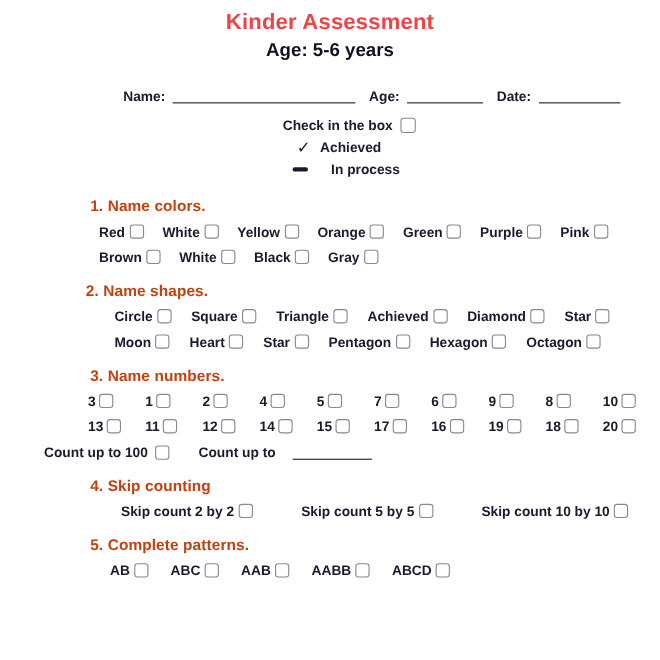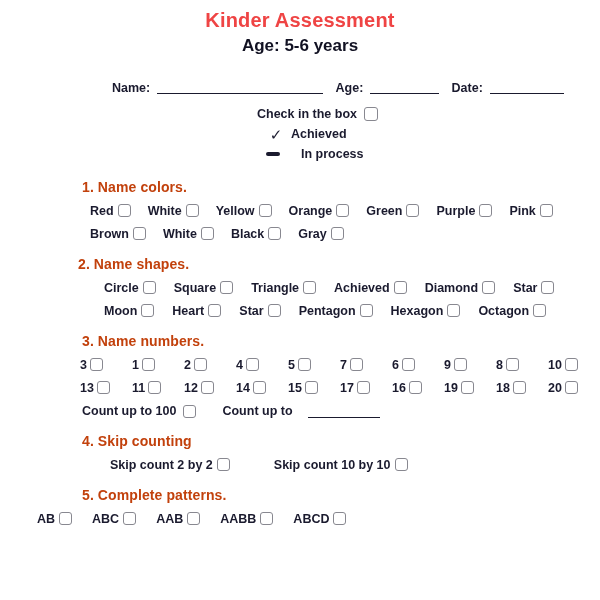--- a/index.html
+++ b/index.html
@@ -129,23 +129,23 @@
   .row {
     display: flex;
     align-items: center;
     font-size: 12.5px;
     font-weight: bold;
     margin-top: 9px;
   }
   .row.pad-colors   { padding-left: 90px; }
   .row.pad-shapes   { padding-left: 104px; }
   .row.pad-numbers  { padding-left: 80px; }
-  .row.pad-count    { padding-left: 82px; }
+  .row.pad-count    { padding-left: 40px; }
   .row.pad-skip     { padding-left: 110px; }
-  .row.pad-patterns { padding-left: 37px; }
+  .row.pad-patterns { padding-left: 100px; }
 
   .item {
     display: flex;
     align-items: flex-start;
     white-space: nowrap;
   }
   .item .txt { margin-right: 4px; }
 
   
   .row.pad-colors   .item { margin-right: 17px; }
@@ -416,20 +416,24 @@
   </div>
 
   <div class="section">
     <div class="sec-head">4. Skip counting</div>
     <div class="row pad-skip">
       <span class="item">
           <span class="txt">Skip count 2 by 2</span>
           <span class="box"></span>
         </span>
       <span class="item">
+          <span class="txt">Skip count 5 by 5</span>
+          <span class="box"></span>
+        </span>
+      <span class="item">
           <span class="txt">Skip count 10 by 10</span>
           <span class="box"></span>
         </span>
     </div>
   </div>
 
   <div class="section">
     <div class="sec-head">5. Complete patterns.</div>
     <div class="row pad-patterns">
       <span class="item">

